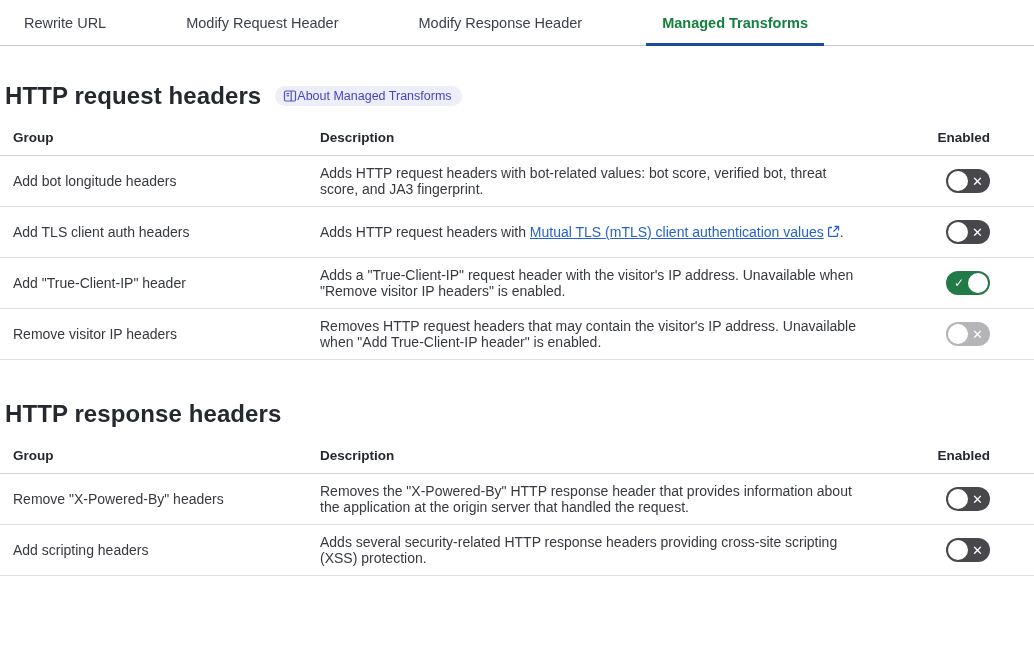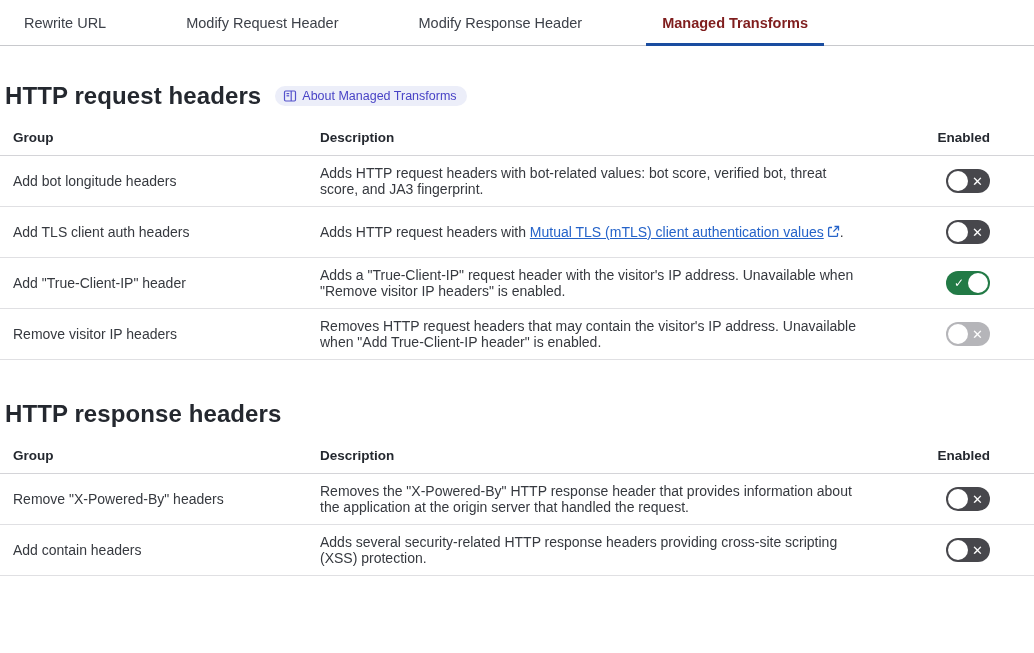--- a/index.html
+++ b/index.html
@@ -21,21 +21,21 @@
   }
   .tab {
     position: relative;
     padding: 15px 16px 14px;
     font-size: 14.5px;
     color: #3d4149;
     cursor: pointer;
     white-space: nowrap;
   }
   .tab.active {
-    color: #7f1d1d;
+    color: #15803d;
     font-weight: 600;
   }
   .tab.active::after {
     content: "";
     position: absolute;
     left: 0; right: 0; bottom: -1px;
     height: 3px;
     background: #1a4da0;
   }
 
@@ -48,21 +48,20 @@
   }
   .section-head h2 {
     font-size: 24px;
     font-weight: 700;
     color: #24282f;
     letter-spacing: 0.1px;
   }
   .badge {
     display: inline-flex;
     align-items: center;
-    gap: 5px;
     margin-left: 14px;
     padding: 3px 10px 3px 8px;
     background: #eceef9;
     border-radius: 10px;
     font-size: 12.5px;
     color: #4843c6;
     cursor: pointer;
   }
   .badge svg { display: block; }
 
@@ -229,19 +228,19 @@
 
   <div class="trow">
     <div class="cell-group">Remove "X-Powered-By" headers</div>
     <div class="cell-desc">Removes the "X-Powered-By" HTTP response header that provides information about the application at the origin server that handled the request.</div>
     <div class="cell-enabled">
       <span class="toggle" data-state="off"></span>
     </div>
   </div>
 
   <div class="trow">
-    <div class="cell-group">Add contain headers</div>
+    <div class="cell-group">Add scripting headers</div>
     <div class="cell-desc">Adds several security-related HTTP response headers providing cross-site scripting (XSS) protection.</div>
     <div class="cell-enabled">
       <span class="toggle" data-state="off"></span>
     </div>
   </div>
 </div>
 
 </body></html>

